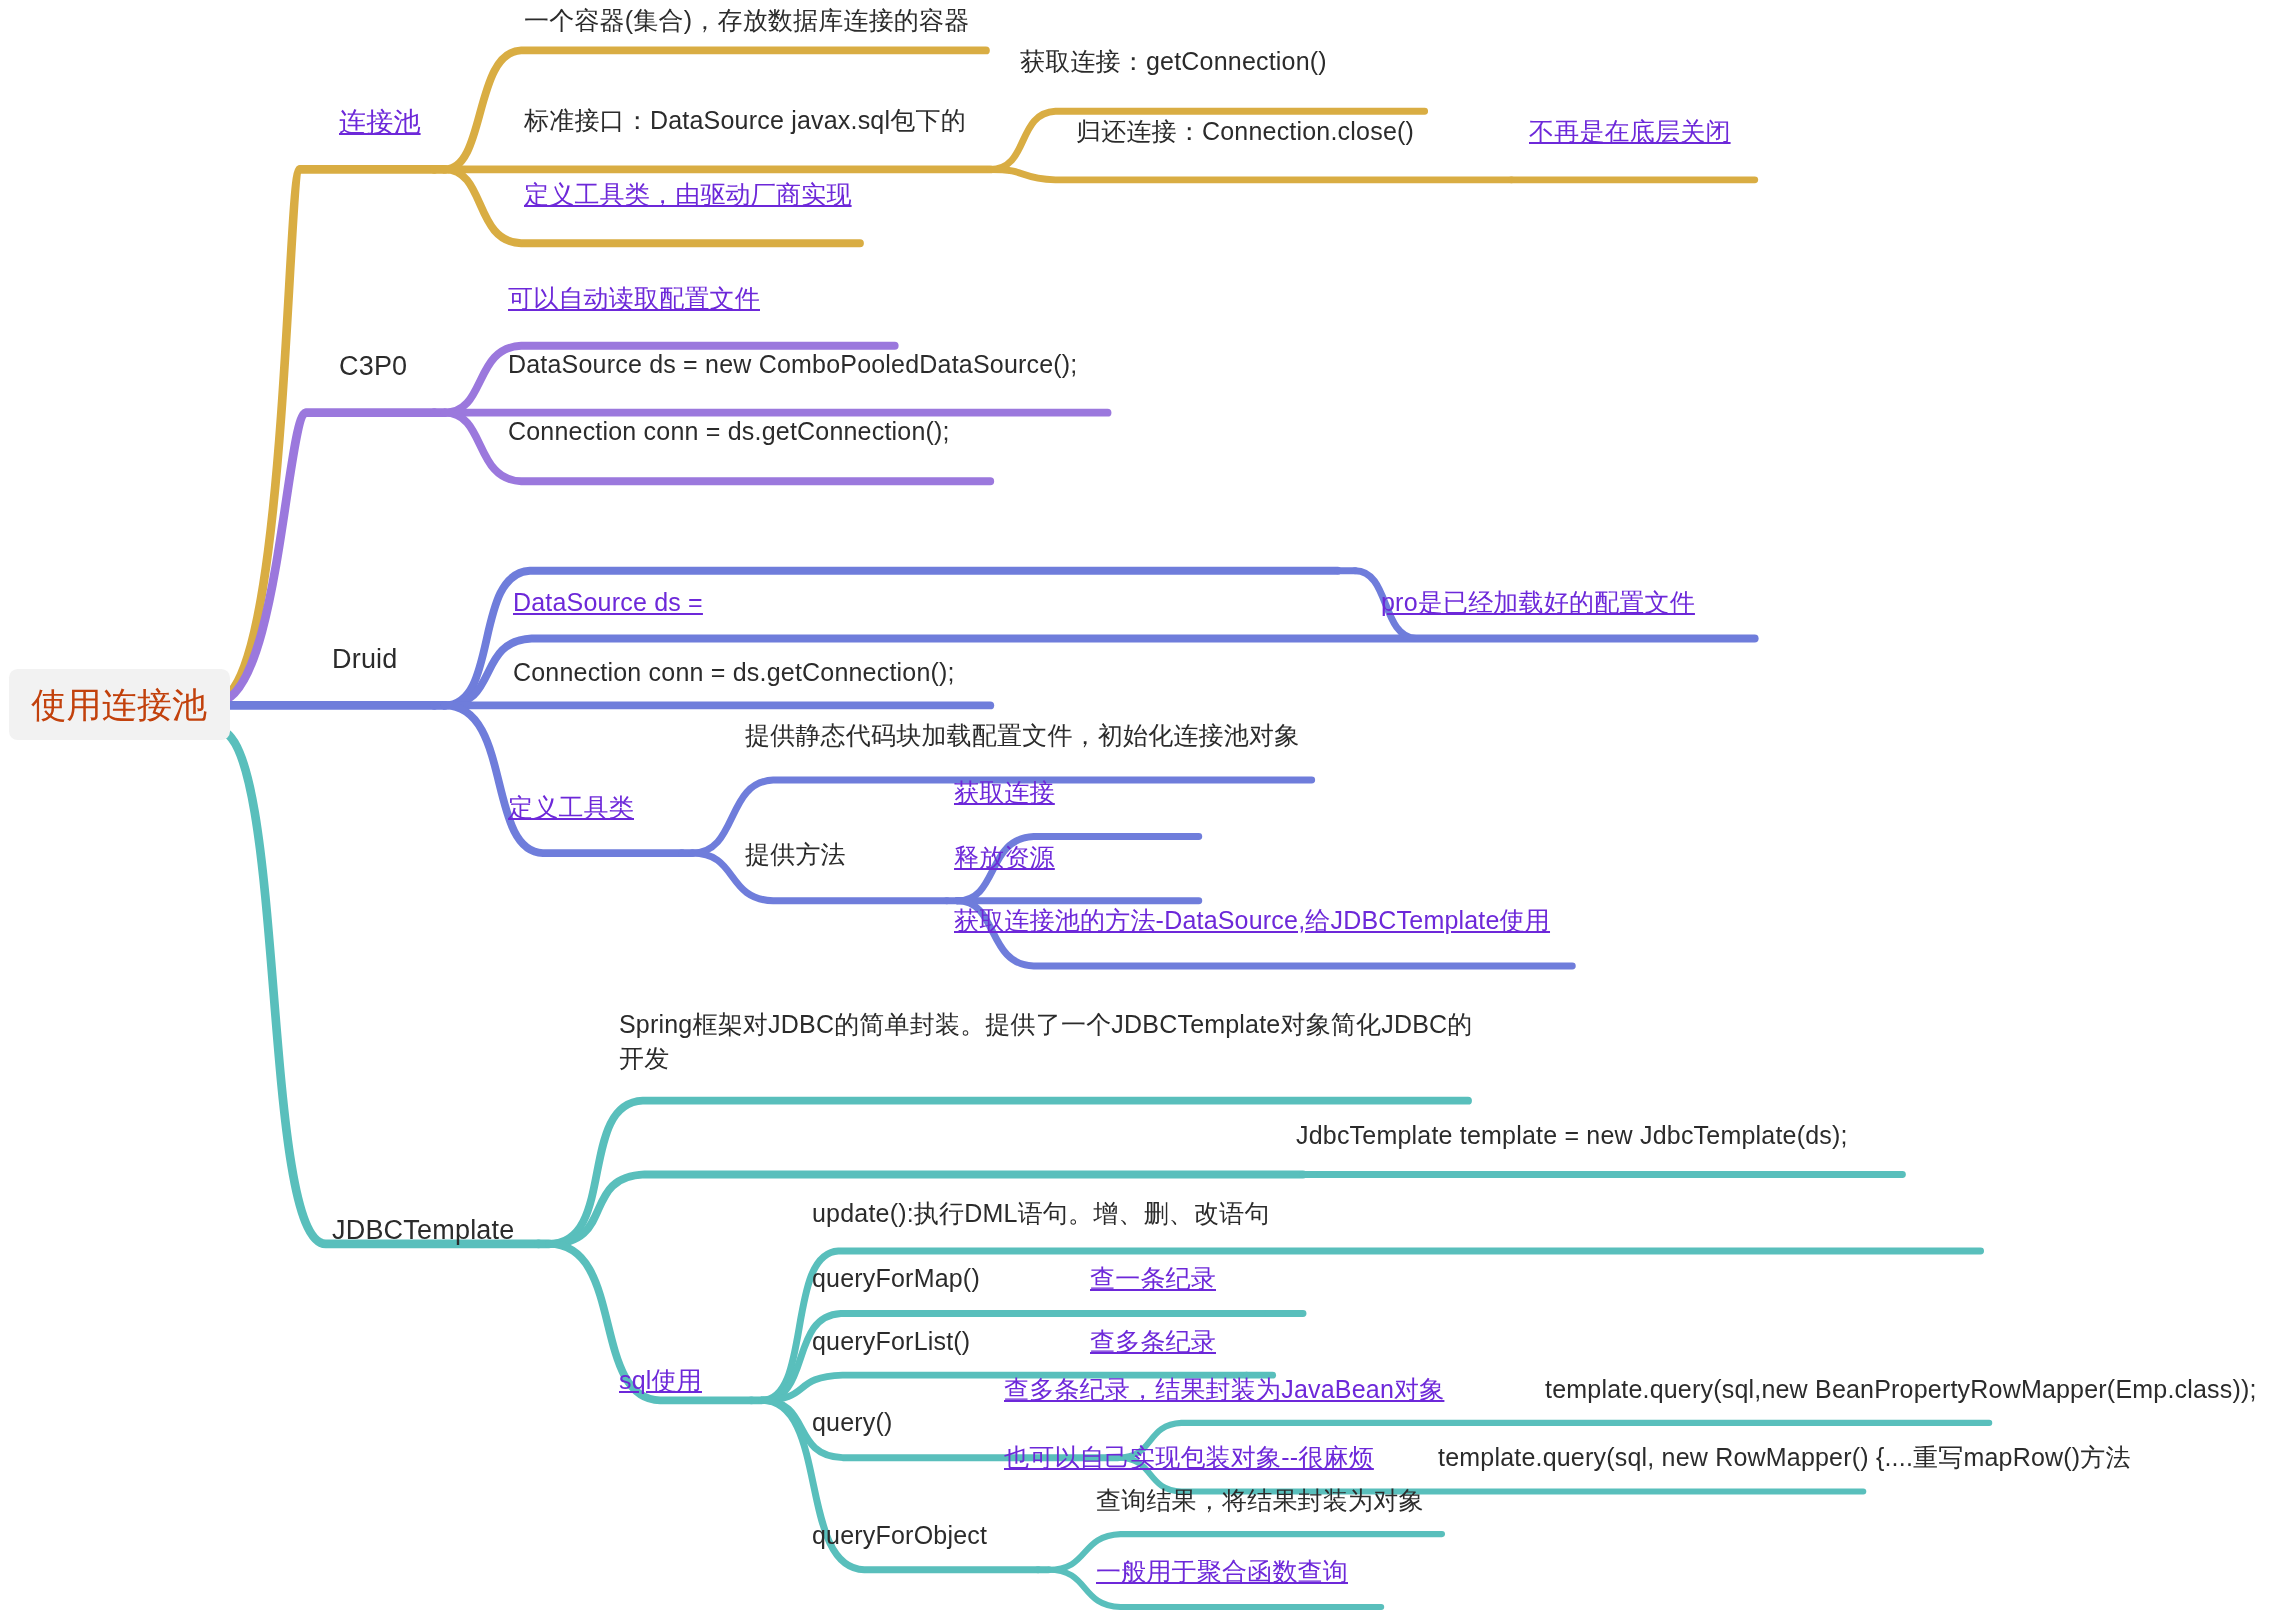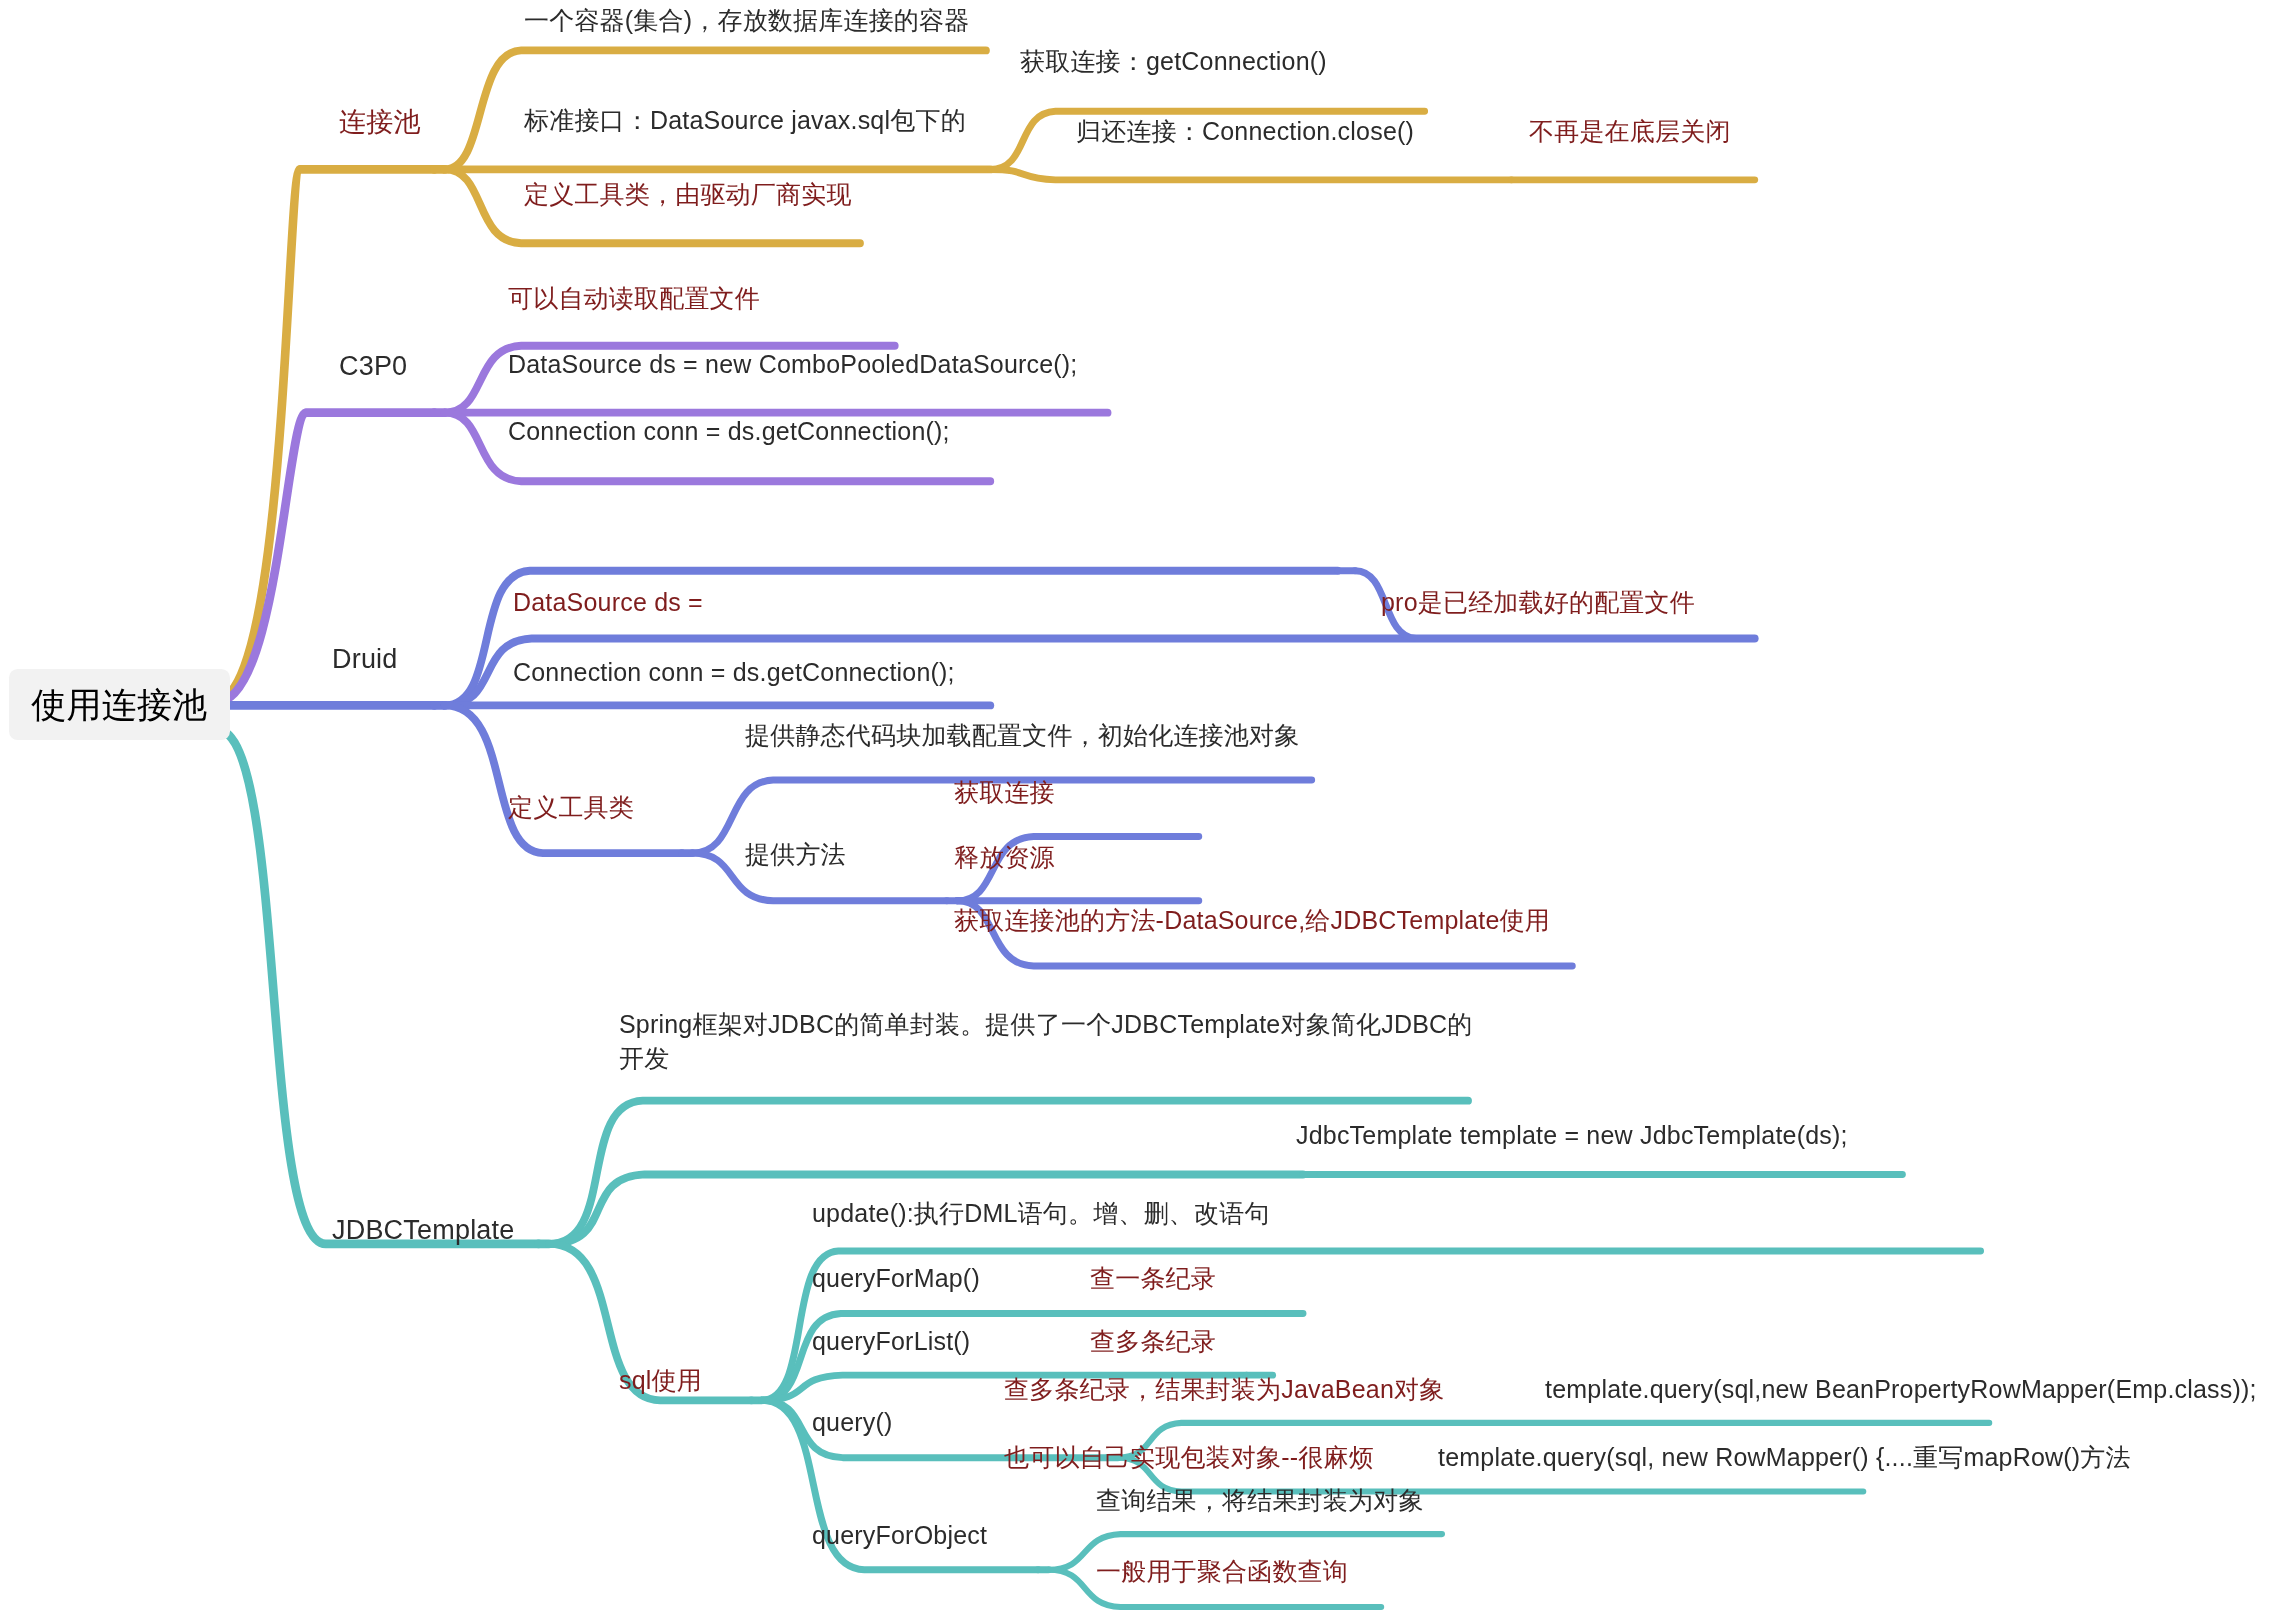--- a/index.html
+++ b/index.html
@@ -29,28 +29,29 @@
   }
   .node {
     position: absolute;
     white-space: pre;
     line-height: 1.35;
     color: #2b2b2b;
     font-size: 25px;
     letter-spacing: 0.2px;
   }
   .node.dim {
-    color: #7f1d1d;
+    color: #6d28d9;
+    text-decoration: underline;
   }
   .node.root {
     background: #f2f2f2;
     border-radius: 8.7px;
     padding: 12px 22.6px;
     font-size: 35px;
-    color: #000000;
+    color: #c2410c;
   }
   .node.l1 {
     font-size: 27px;
   }
   .node.wrap {
     white-space: normal;
     width: 869px;
   }
 </style>
 </head>

